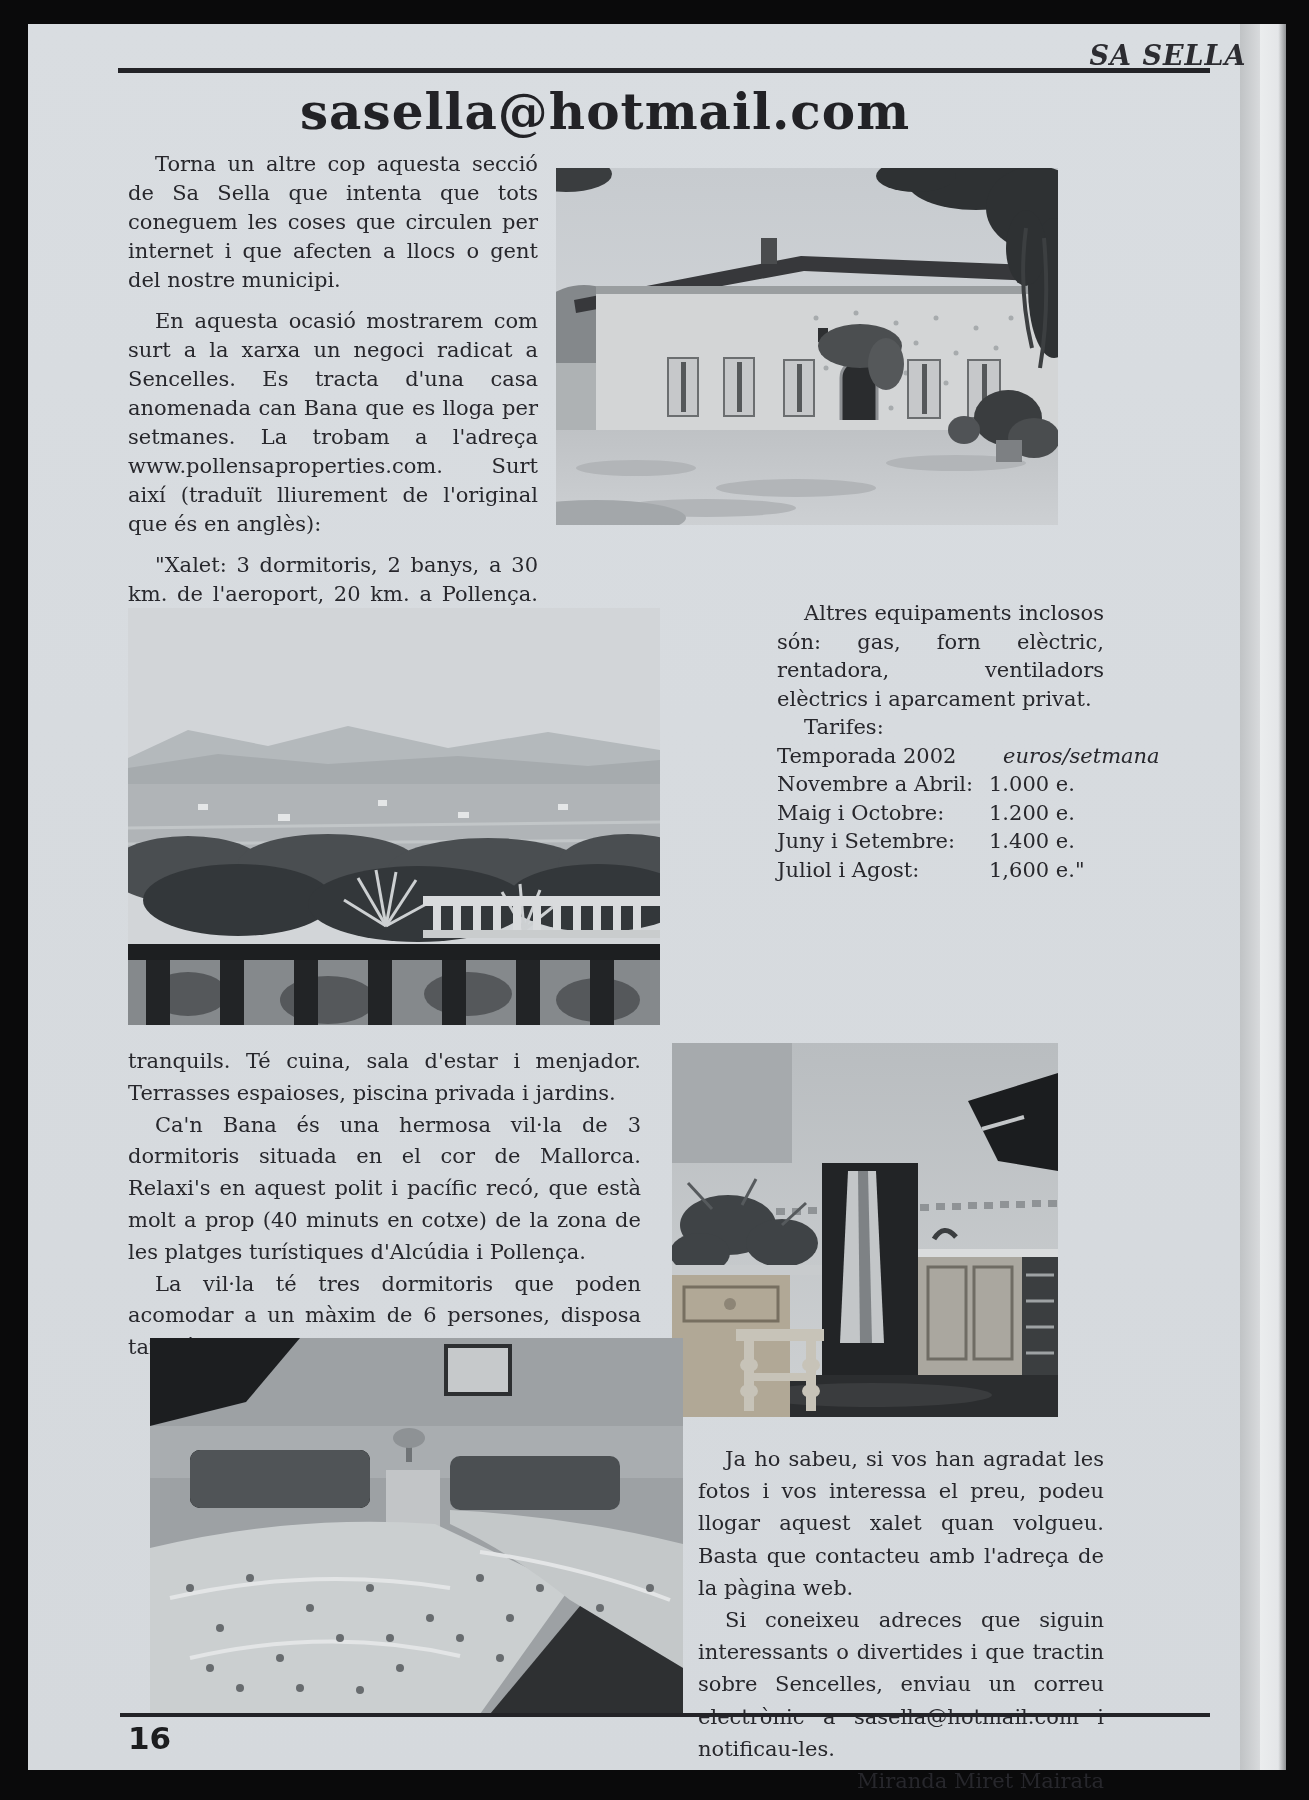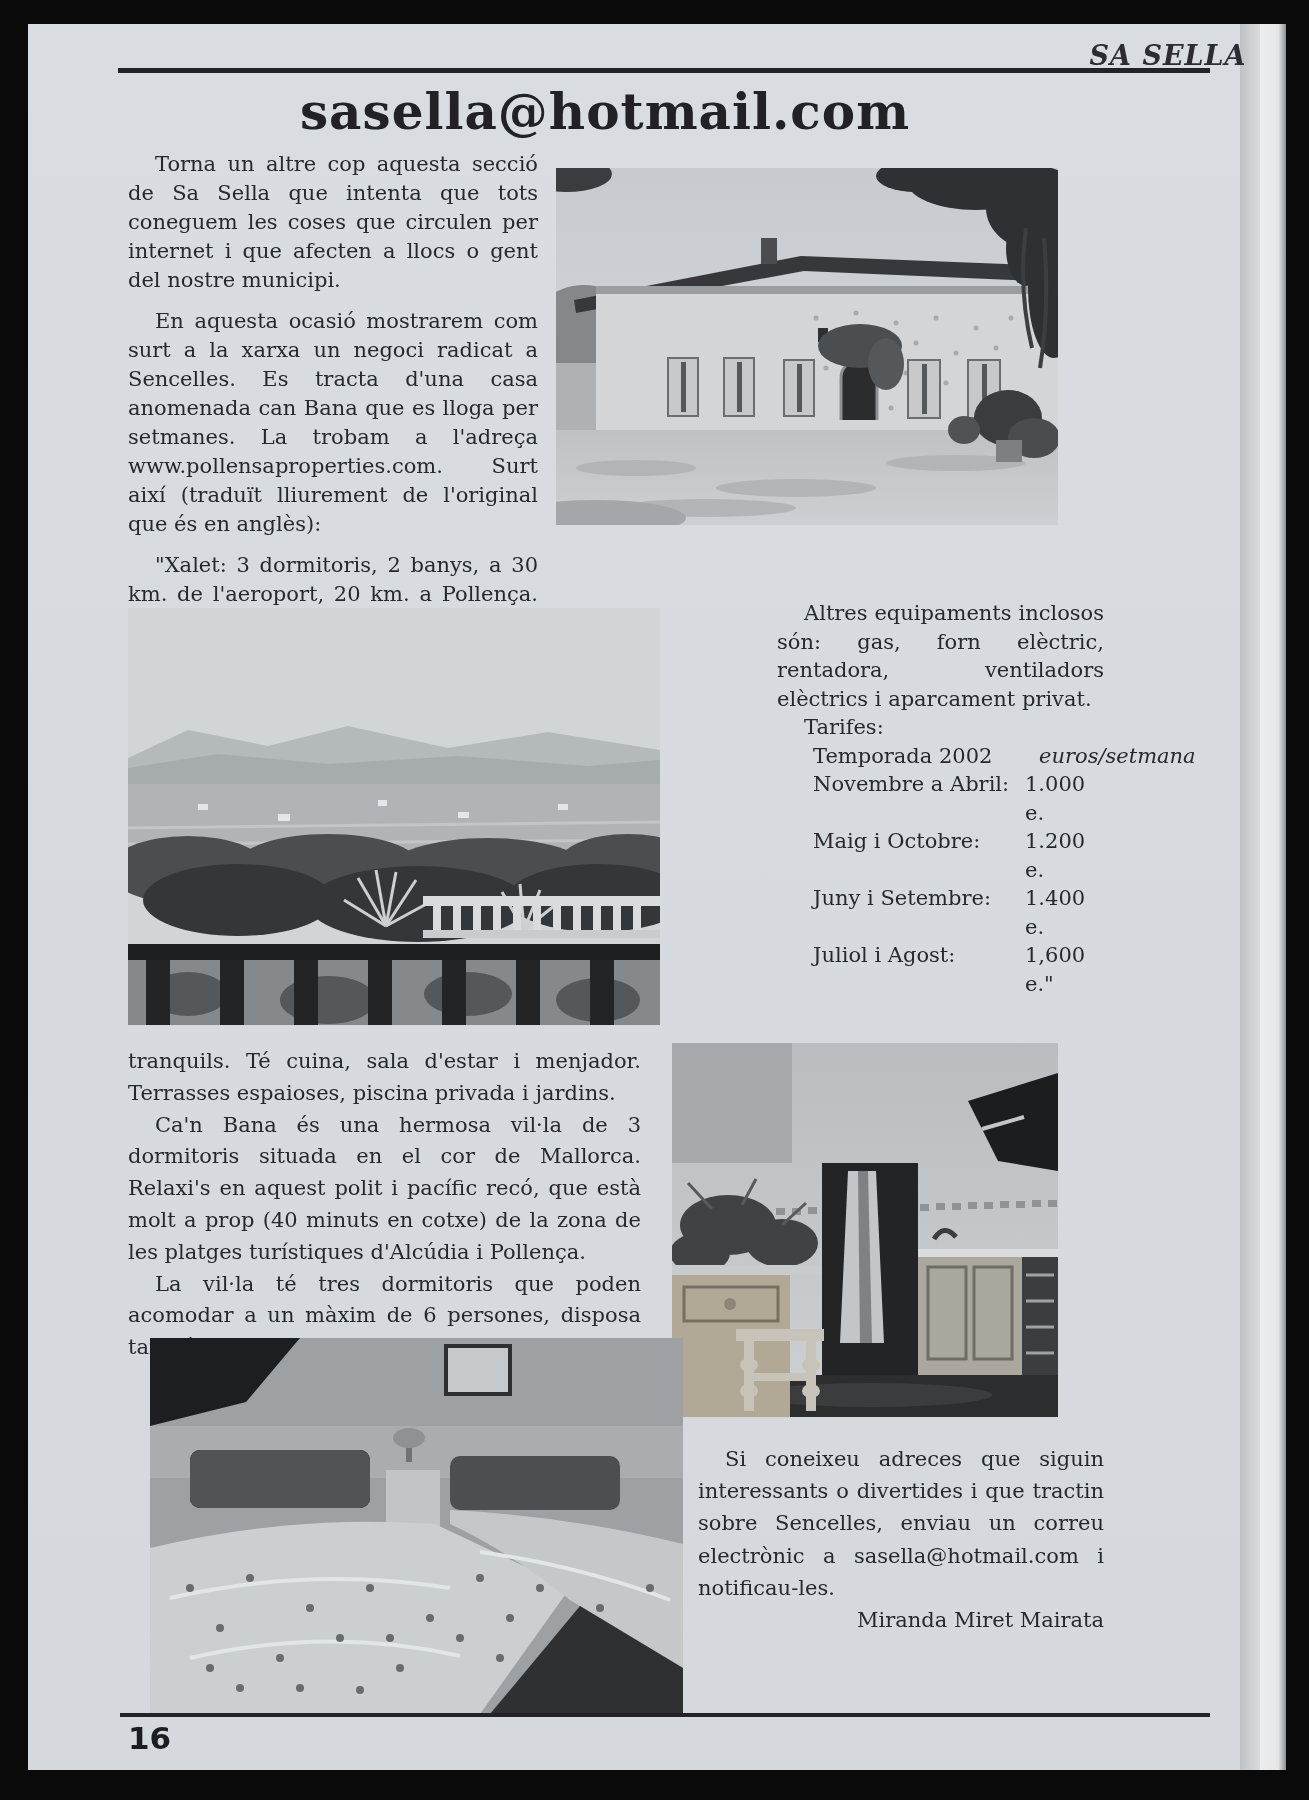--- a/index.html
+++ b/index.html
@@ -41,21 +41,21 @@
     color:#222226;text-align:center;
   }
 
   .col1{position:absolute;left:128px;top:150px;width:410px;font-size:21px;line-height:29px;}
   .col1 p{margin:0 0 12px 0;}
 
   .col2{position:absolute;left:777px;top:599px;width:327px;font-size:21px;line-height:28.5px;}
   .col2 p{margin:0;}
   .tariff-table{font-size:21px;line-height:28.5px;color:#27272c;}
   .trow{display:flex;}
-  .trow .season{flex:0 0 212px;margin-left:36px;}
+  .trow .season{flex:0 0 212px;}
   .trow .price{padding-left:0;}
   .trow.thead .price{padding-left:14px;font-style:italic;}
 
   .midblock{position:absolute;left:128px;top:1046px;width:513px;font-size:21px;line-height:31.8px;}
   .bottomblock{position:absolute;left:698px;top:1443px;width:406px;font-size:21px;line-height:32.2px;}
   .signature{text-align:right;text-indent:0;}
 
   .page-number{
     position:absolute;left:128px;top:1720px;
     font-family:"DejaVu Sans","Liberation Sans",sans-serif;
@@ -441,18 +441,19 @@
       <circle cx="240" cy="300" r="4"></circle>
         <circle cx="310" cy="300" r="4"></circle>
         <circle cx="440" cy="330" r="4"></circle>
     </g>
 
     <polygon points="533,330 533,376 340,376 430,268" fill="#2e3032"></polygon>
   </svg>
 </div>
 
 <div class="bottomblock txt">
+  <p class="indent">Ja ho sabeu, si vos han agradat les fotos i vos interessa el preu, podeu llogar aquest xalet quan volgueu. Basta que contacteu amb l'adreça de la pàgina web.</p>
   <p class="indent">Si coneixeu adreces que siguin interessants o divertides i que tractin sobre Sencelles, enviau un correu electrònic a sasella@hotmail.com i notificau-les.</p>
   <p class="signature">Miranda Miret Mairata</p>
 </div>
 
 <div class="rule rule-bottom"></div>
 <div class="page-number">16</div>
 
 </body></html>

